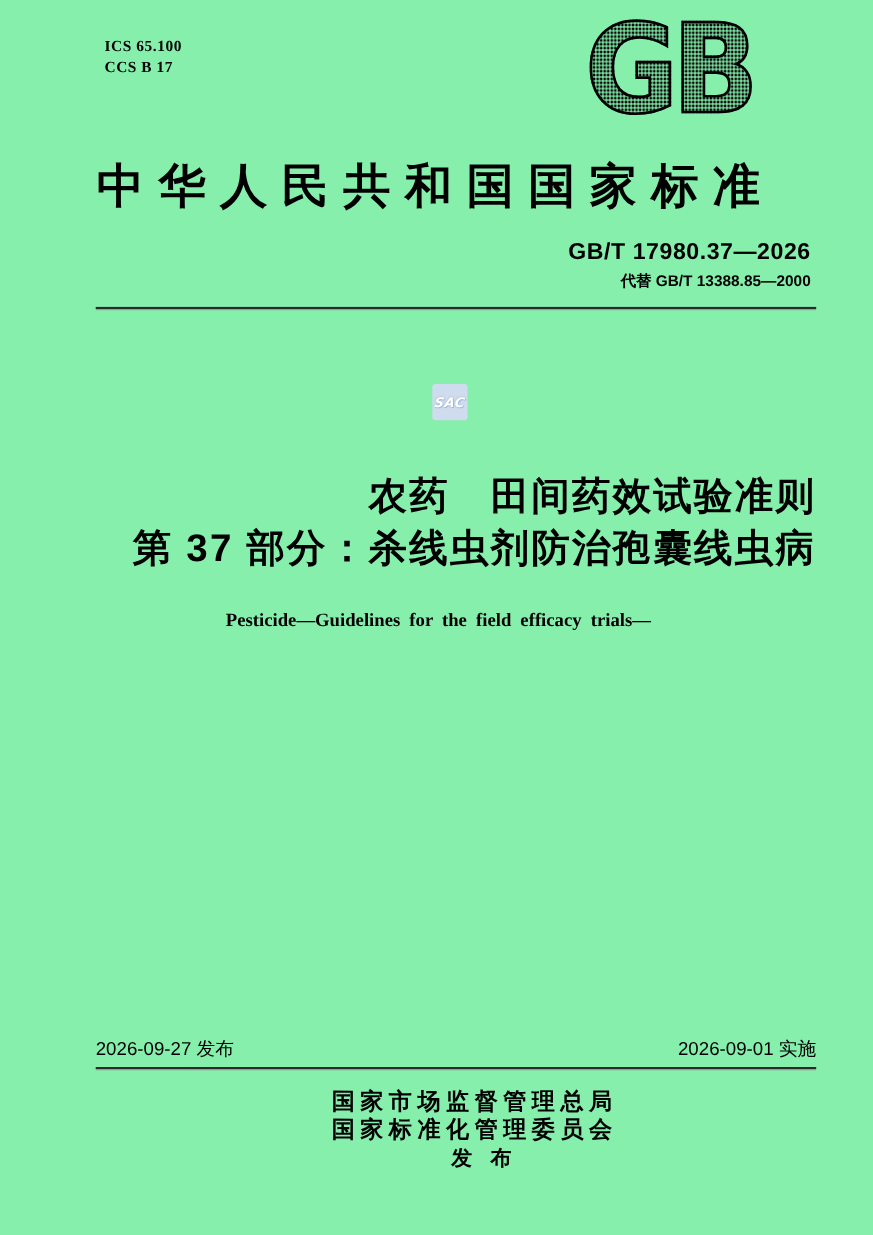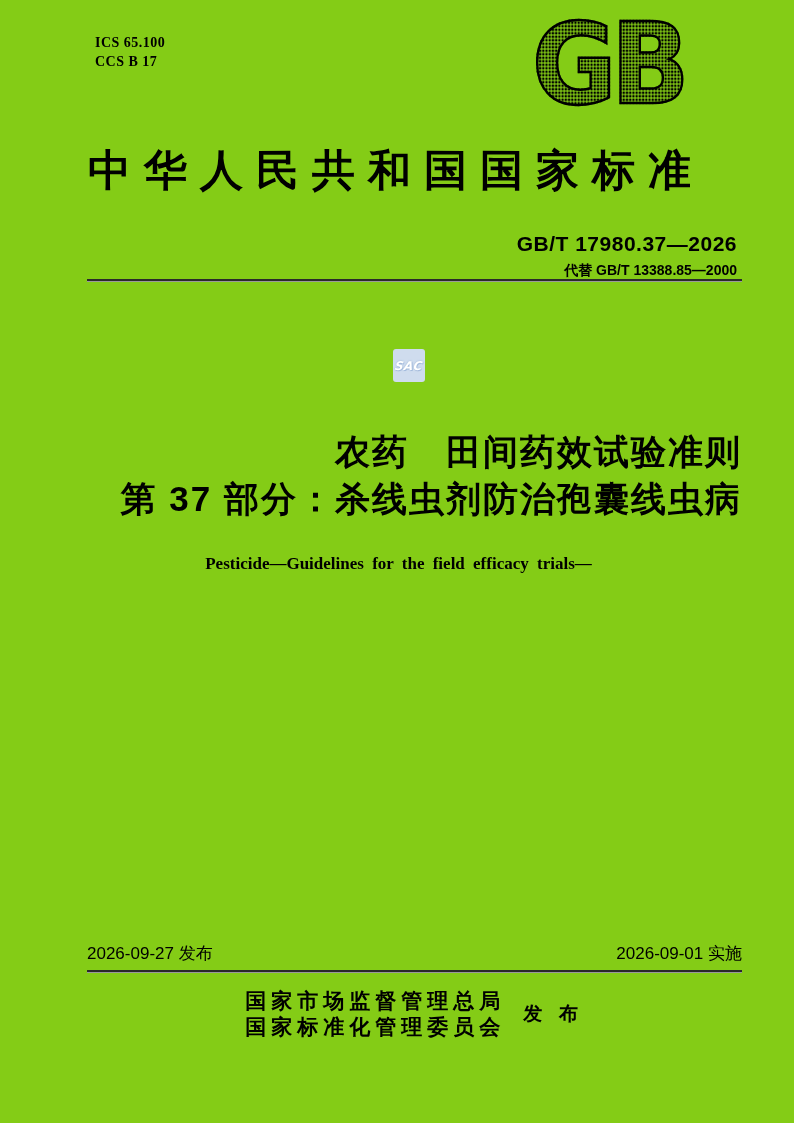--- a/index.html
+++ b/index.html
@@ -1,19 +1,19 @@
 <!DOCTYPE html>
 <html><head>
 <meta charset="utf-8">
 <style>
   html,body{margin:0;padding:0;background:#ffffff;}
   .page{
     position:relative;
     width:794px;height:1123px;
-    background:#84cc16;
+    background:#86efac;
     overflow:hidden;
     font-family:"Liberation Serif","DejaVu Serif",serif;
     color:#000;
   }
   
   .ics-block{
     position:absolute;left:95px;top:33px;
     font-family:"Liberation Serif","DejaVu Serif",serif;
     font-weight:bold;font-size:14px;line-height:19px;
     letter-spacing:0.5px;
@@ -45,21 +45,20 @@
   }
   
   .std-block{
     position:absolute;right:57px;top:216px;
     text-align:right;
   }
   .std-number{
     font-family:"Liberation Sans","DejaVu Sans",sans-serif;
     font-weight:bold;font-size:21px;line-height:26px;
     letter-spacing:0.5px;
-    margin-top:15px;
   }
   .replaces{
     margin-top:4px;
     font-family:"Liberation Sans","DejaVu Sans",sans-serif;
     font-weight:600;font-size:14px;line-height:18px;
   }
   .rule{
     position:absolute;left:87px;width:655px;height:3px;
     background:linear-gradient(#2a2a2a 0 60%,#9a9a9a 60% 100%);
   }
@@ -95,22 +94,22 @@
   }
   
   .dates{
     position:absolute;left:87px;top:943px;width:655px;
     display:flex;justify-content:space-between;
     font-family:"Liberation Sans","DejaVu Sans",sans-serif;
     font-size:17px;line-height:22px;
   }
   
   .agencies{
-    position:absolute;left:87px;top:988px;width:655px;
-    display:flex;justify-content:center;align-items:center;
+    position:absolute;left:104px;top:988px;width:655px;
+    display:flex;justify-content:center;align-items:center;flex-direction:column;
   }
   .agency-col{
     font-family:"Liberation Serif","DejaVu Serif",serif;
     font-weight:bold;font-size:21px;line-height:26px;
     letter-spacing:5px;white-space:nowrap;
   }
   .publish{
     margin-left:18px;
     font-family:Liberation Serif, serif;
     font-weight:bold;font-size:19px;letter-spacing:6px;

